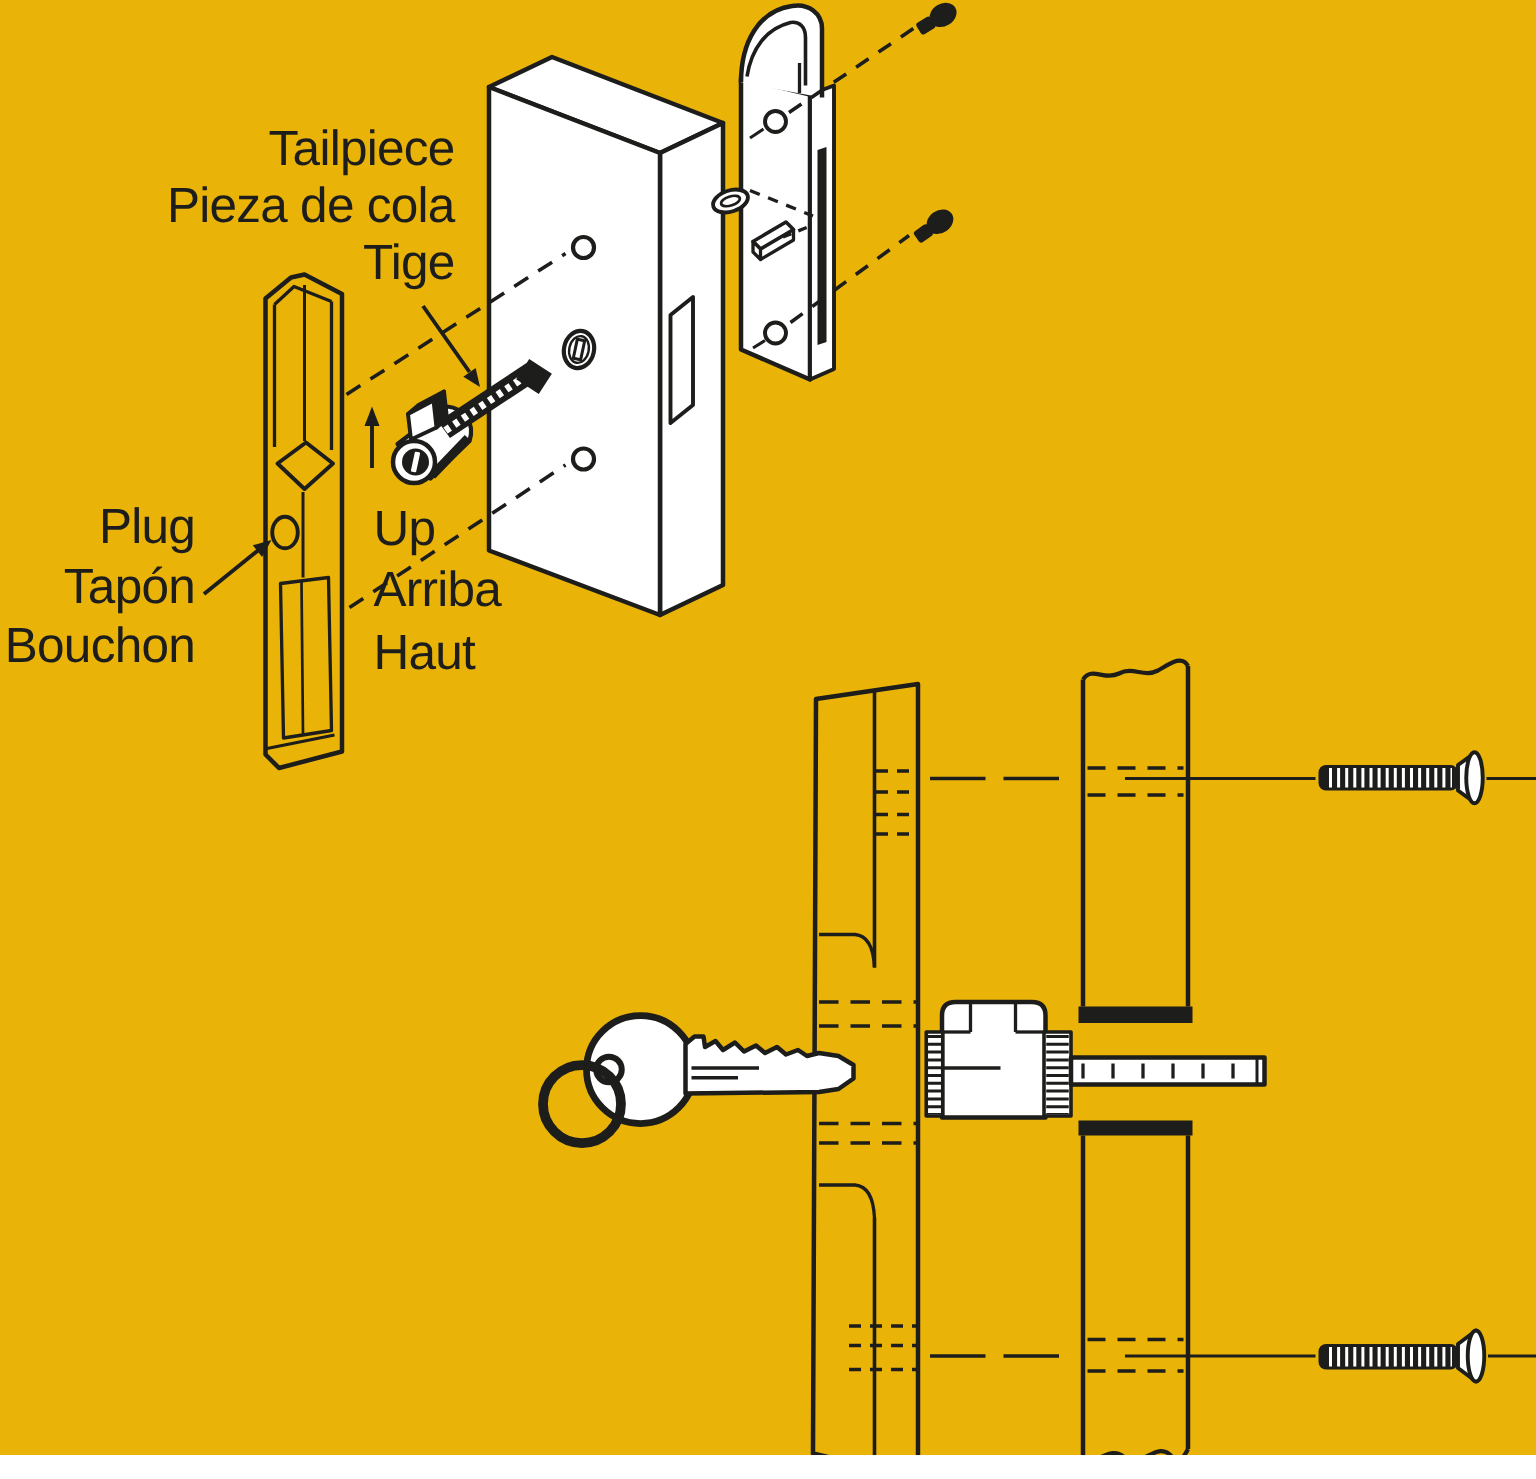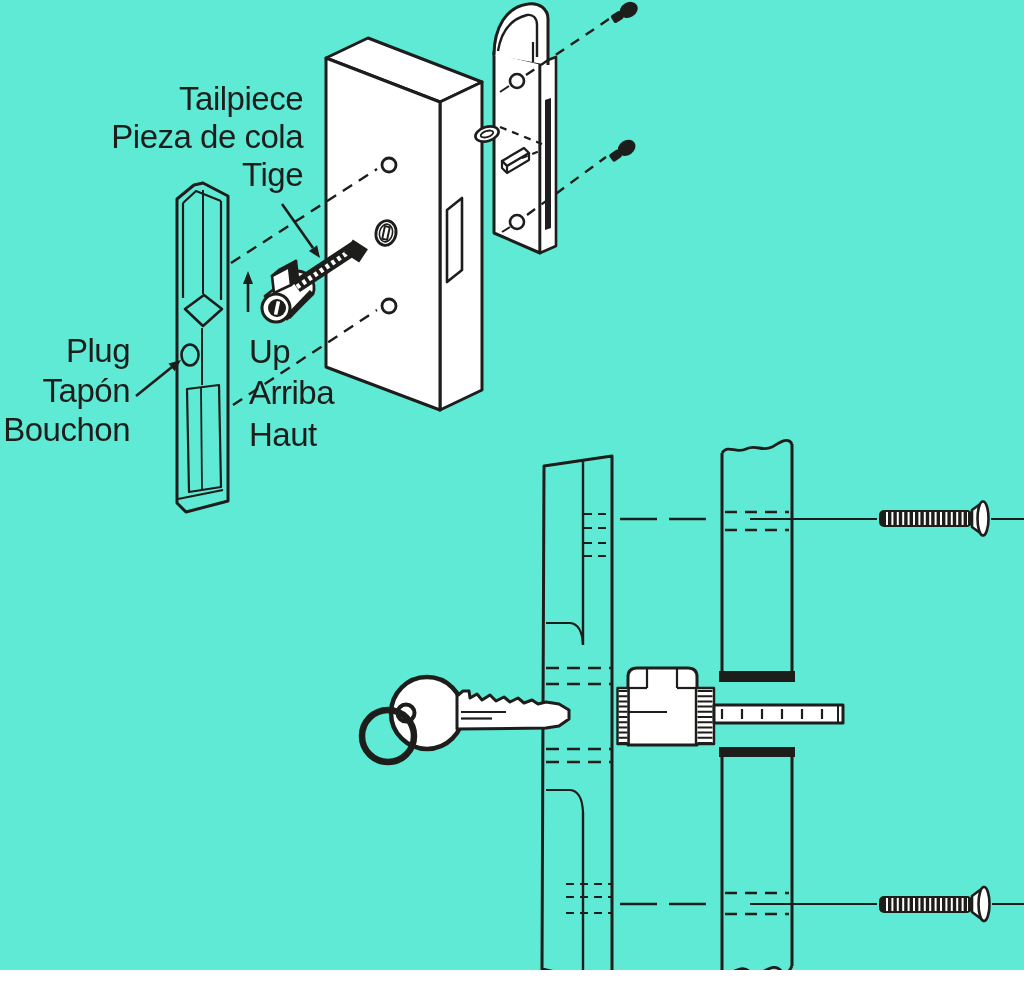--- a/index.html
+++ b/index.html
@@ -1,16 +1,16 @@
 <!DOCTYPE html>
 <html><head>
 <meta charset="utf-8">
 <style>
   html,body{margin:0;padding:0;background:#ffffff;}
-  #stage{position:relative;width:1024px;height:970px;background:#5eead4;overflow:hidden;}
+  #stage{position:relative;width:1024px;height:970px;background:#eab308;overflow:hidden;}
   svg{display:block;}
   text{font-family:"Liberation Sans","DejaVu Sans",sans-serif;font-size:33px;letter-spacing:-0.5px;fill:#1d1d1b;}
 </style>
 </head>
 <body>
 
 <div id="stage">
 <svg width="1024" height="986" viewBox="0 0 1024 986" stroke-linejoin="round" stroke-linecap="butt" fill="none">
 
   <g stroke="#1d1d1b">

